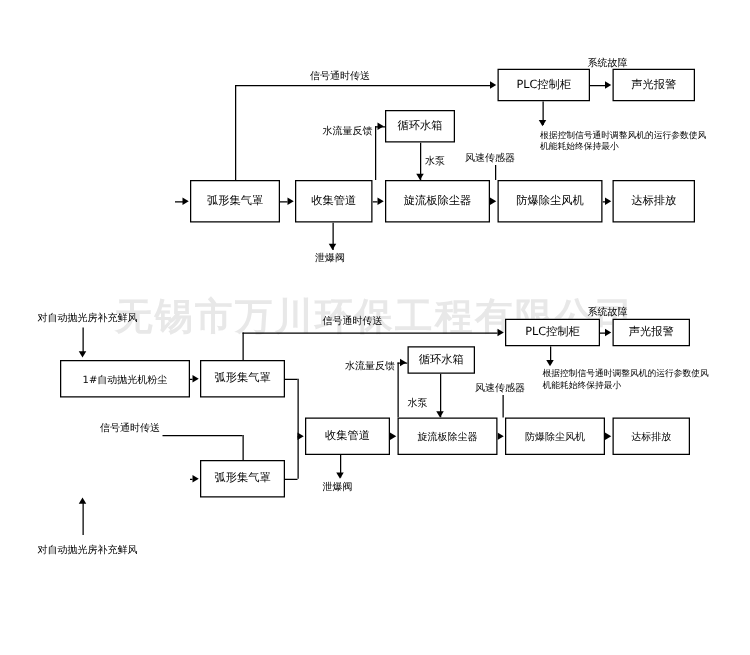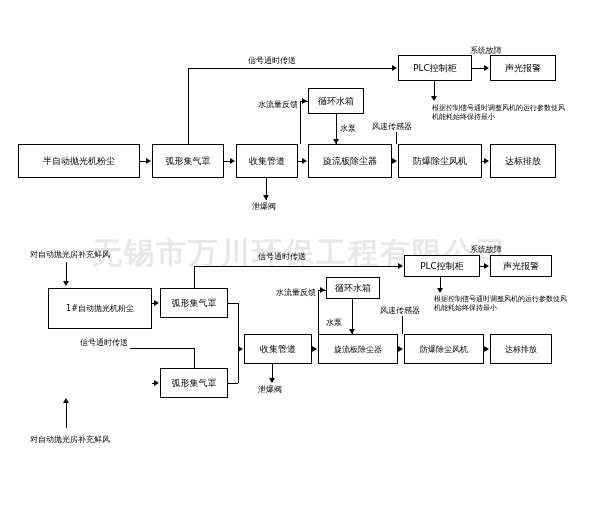--- a/index.html
+++ b/index.html
@@ -95,21 +95,20 @@
     font-family: "DejaVu Sans", "Liberation Sans", sans-serif;
   }
 </style>
 </head>
 <body>
 
 <div id="stage">
 
   <div class="watermark">无锡市万川环保工程有限公司</div>
 
-  <div class="box" style="left:18px; top:144px; width:122px; height:34px;">半自动抛光机粉尘</div>
   <div class="box" style="left:152px; top:144px; width:72px; height:34px;">弧形集气罩</div>
   <div class="box" style="left:236px; top:144px; width:62px; height:34px;">收集管道</div>
   <div class="box" style="left:308px; top:144px; width:84px; height:34px;">旋流板除尘器</div>
   <div class="box" style="left:398px; top:144px; width:84px; height:34px;">防爆除尘风机</div>
   <div class="box" style="left:490px; top:144px; width:66px; height:34px;">达标排放</div>
 
   <div class="box" style="left:398px; top:55px; width:74px; height:26px;">PLC控制柜</div>
   <div class="box" style="left:490px; top:55px; width:66px; height:26px;">声光报警</div>
   <div class="box" style="left:308px; top:88px; width:56px; height:26px;">循环水箱</div>
 
@@ -150,21 +149,21 @@
 
   <div class="note" style="left:432px; top:104px; width:138px;">根据控制信号通时调整风机的运行参数使风机能耗始终保持最小</div>
 
   <div class="ln vl" style="left:266px; top:178px; height:22px;"></div>
   <div class="arrow ar-d" style="left:263px; top:195px;"></div>
   <div class="label" style="left:252px; top:202px;">泄爆阀</div>
 
   <div class="label" style="left:30px; top:250px;">对自动抛光房补充鲜风</div>
   <div class="label" style="left:30px; top:435px;">对自动抛光房补充鲜风</div>
 
-  <div class="box" style="left:48px; top:288px; width:104px; height:41px; font-size:8px;">1#自动抛光机粉尘</div>
+  <div class="box" style="left:48px; top:288px; width:104px; height:30px; font-size:8px;">1#自动抛光机粉尘</div>
 
   <div class="box" style="left:160px; top:288px; width:68px; height:30px;">弧形集气罩</div>
   <div class="box" style="left:160px; top:368px; width:68px; height:30px;">弧形集气罩</div>
 
   <div class="ln vl" style="left:66px; top:262px; height:22px;"></div>
   <div class="arrow ar-d" style="left:63px; top:281px;"></div>
   <div class="ln vl" style="left:66px; top:400px; height:28px;"></div>
   <div class="arrow ar-u" style="left:63px; top:398px;"></div>
 
   <div class="ln hl" style="left:152px; top:303px; width:2px;"></div>

